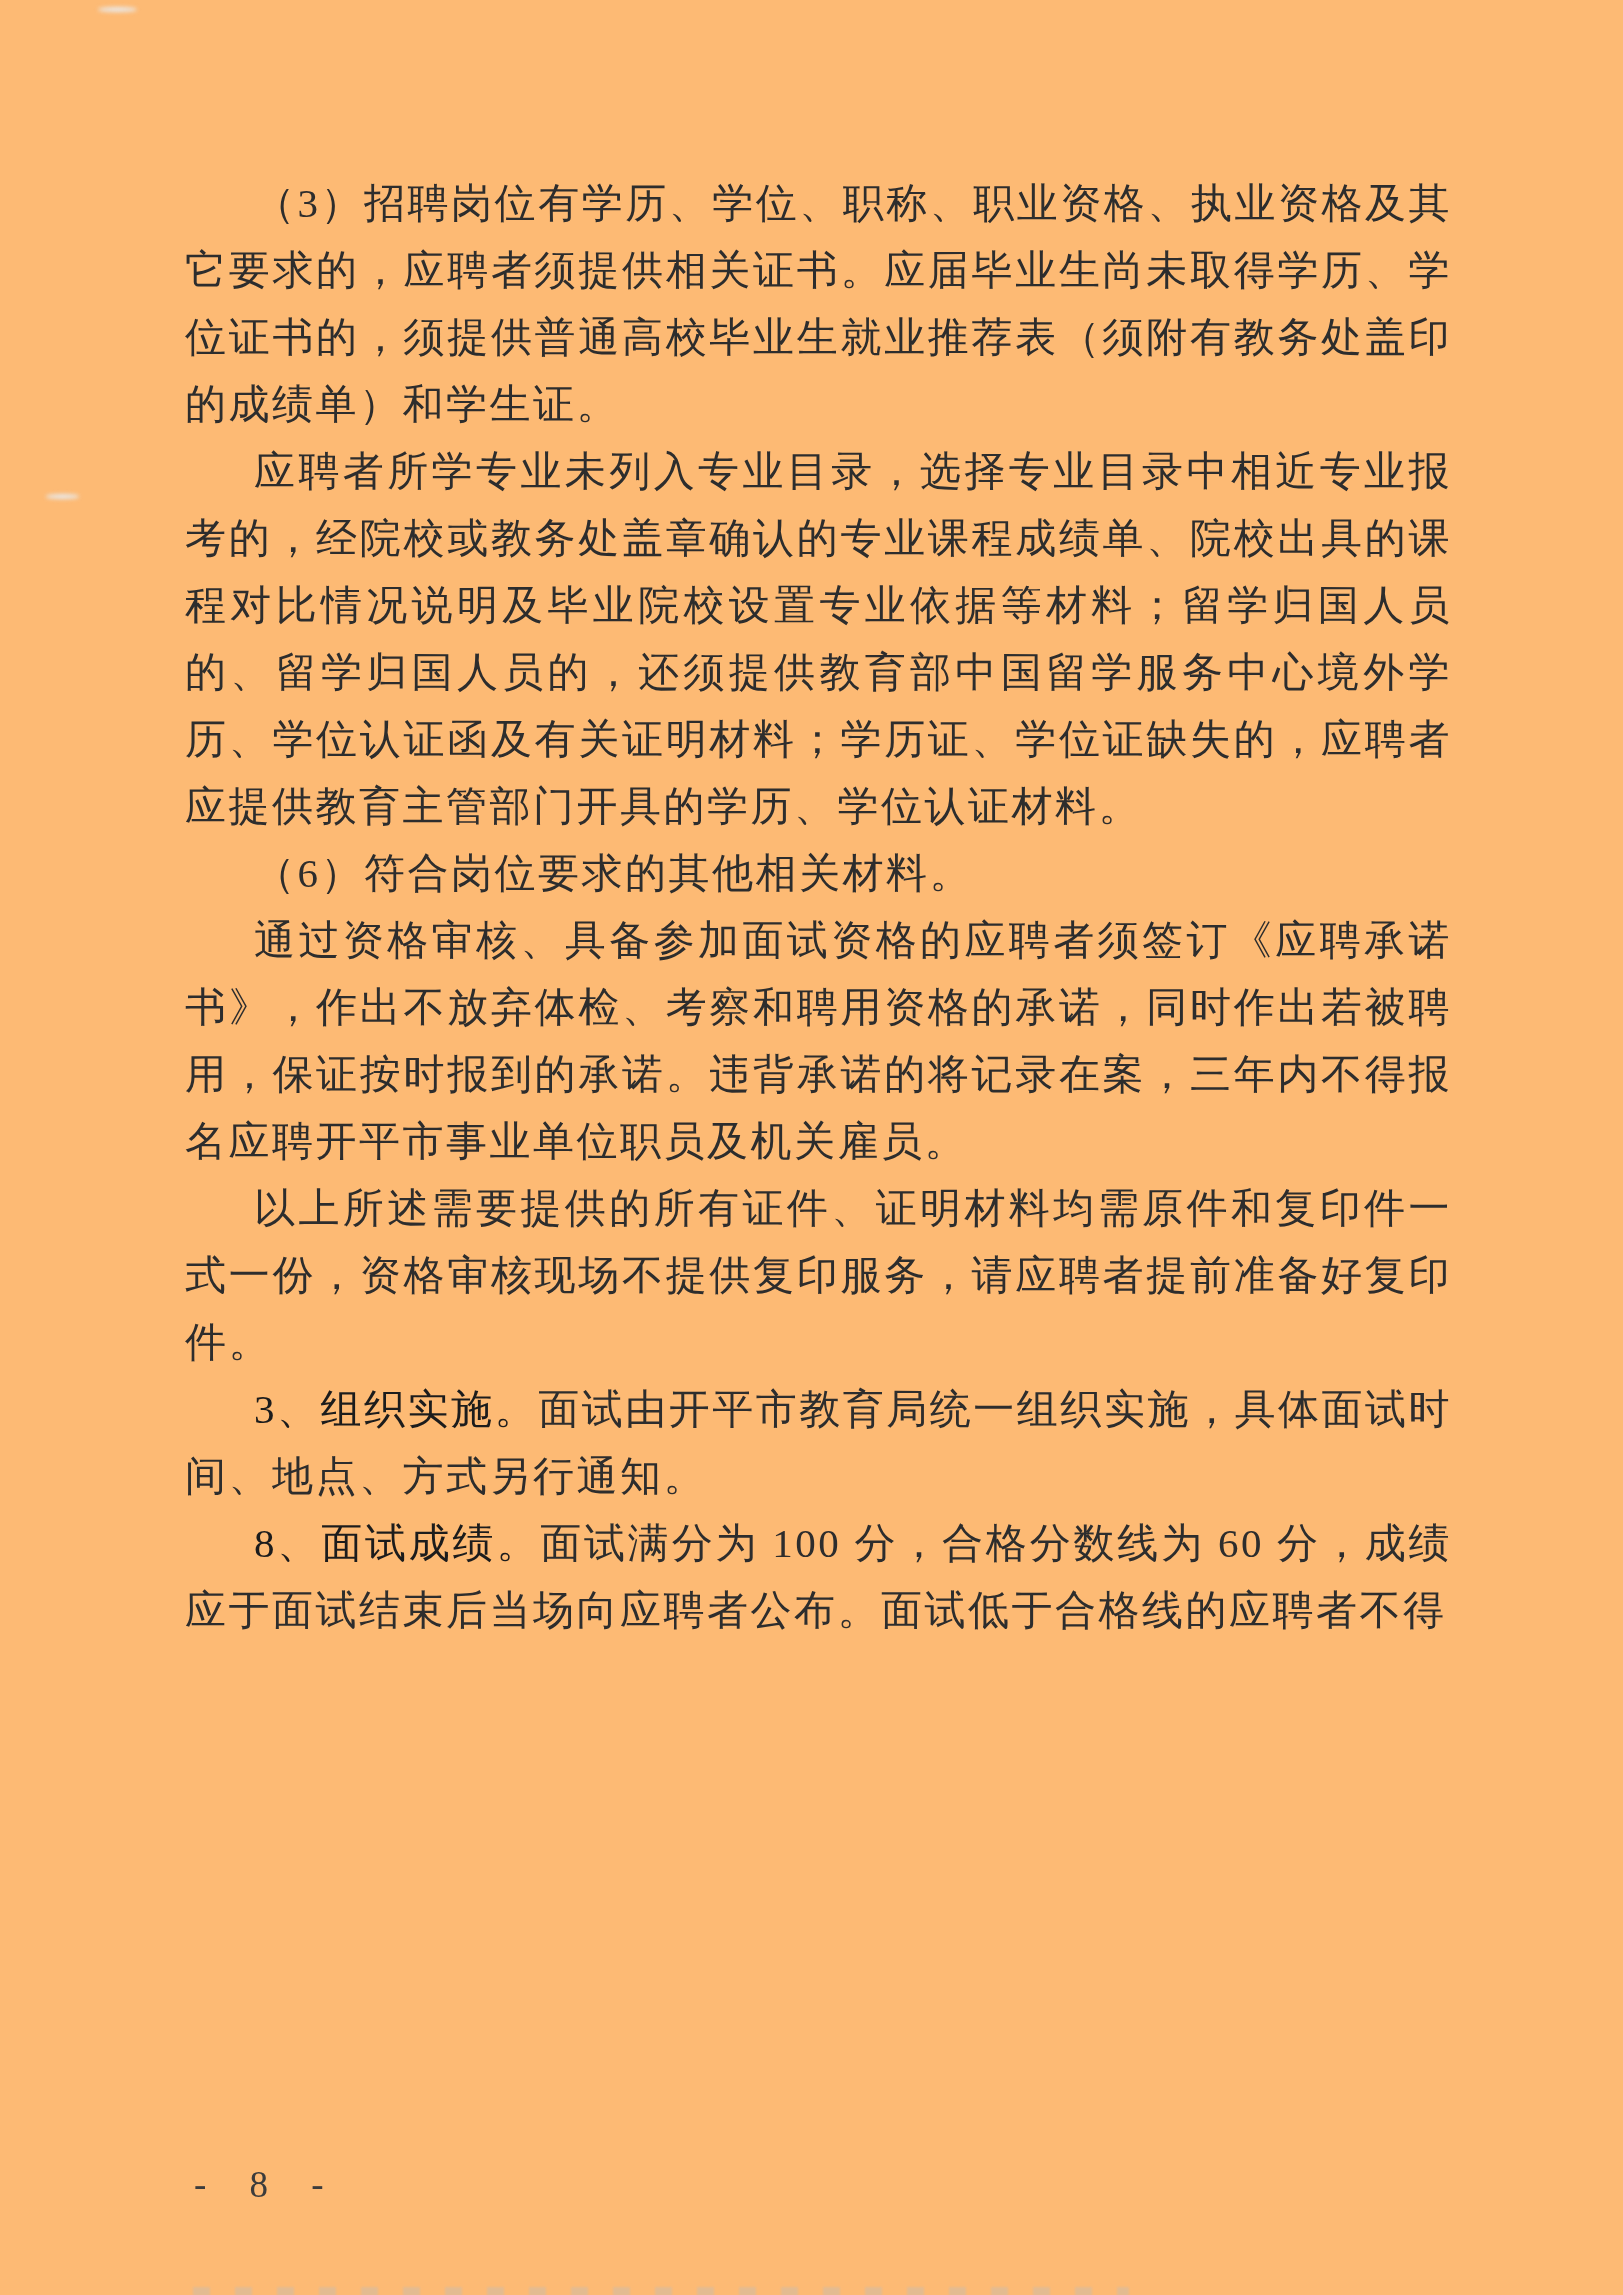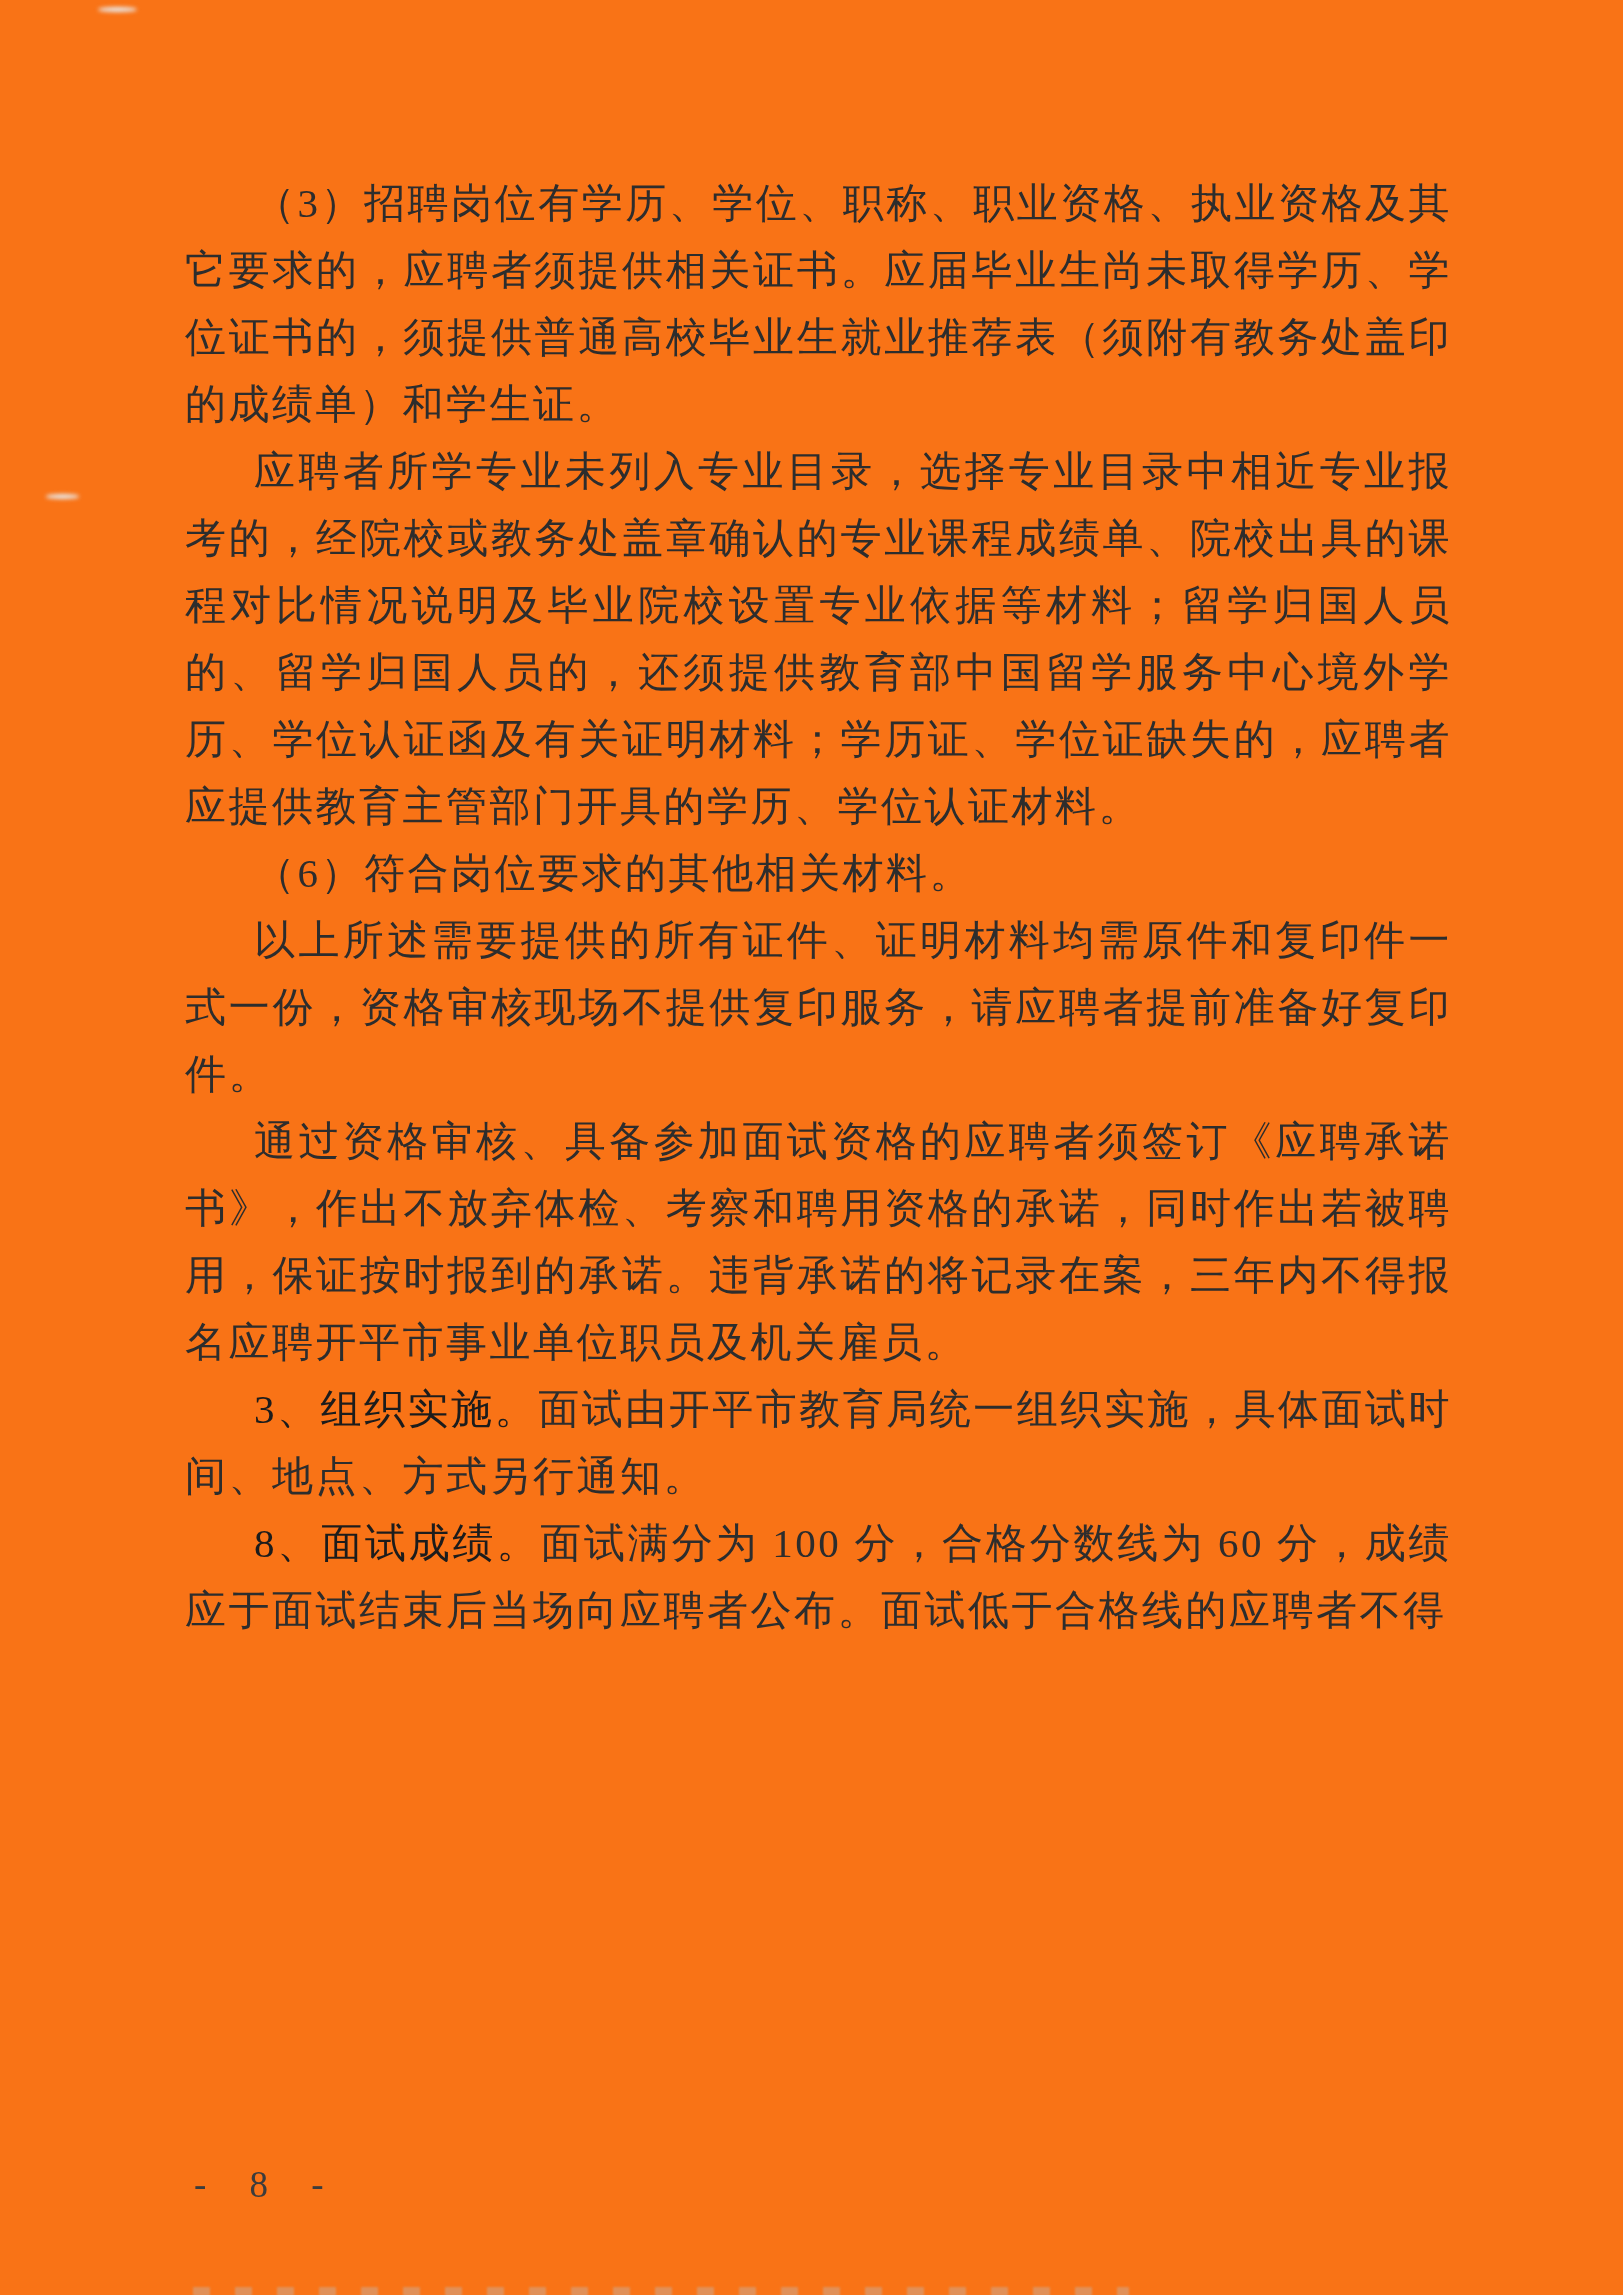--- a/index.html
+++ b/index.html
@@ -4,21 +4,21 @@
 <style>
   html, body {
     margin: 0;
     padding: 0;
     background: #ffffff;
   }
   .page {
     position: relative;
     width: 1623px;
     height: 2295px;
-    background: #f97316;
+    background: #fdba74;
     overflow: hidden;
     font-family: "Liberation Serif", "DejaVu Serif", serif;
     color: #2d2d2d;
   }
   .textblock {
     position: absolute;
     left: 185px;
     top: 170px;
     width: 1267px;
     font-size: 41px;
@@ -72,22 +72,22 @@
 
 <div class="page">
 
   <div class="smudge smudge-1"></div>
   <div class="smudge smudge-2"></div>
 
   <main class="textblock">
     <p class="para">（3）招聘岗位有学历、学位、职称、职业资格、执业资格及其它要求的，应聘者须提供相关证书。应届毕业生尚未取得学历、学位证书的，须提供普通高校毕业生就业推荐表（须附有教务处盖印的成绩单）和学生证。</p>
     <p class="para">应聘者所学专业未列入专业目录，选择专业目录中相近专业报考的，经院校或教务处盖章确认的专业课程成绩单、院校出具的课程对比情况说明及毕业院校设置专业依据等材料；留学归国人员的、留学归国人员的，还须提供教育部中国留学服务中心境外学历、学位认证函及有关证明材料；学历证、学位证缺失的，应聘者应提供教育主管部门开具的学历、学位认证材料。</p>
     <p class="para">（6）符合岗位要求的其他相关材料。</p>
+    <p class="para">通过资格审核、具备参加面试资格的应聘者须签订《应聘承诺书》，作出不放弃体检、考察和聘用资格的承诺，同时作出若被聘用，保证按时报到的承诺。违背承诺的将记录在案，三年内不得报名应聘开平市事业单位职员及机关雇员。</p>
     <p class="para">以上所述需要提供的所有证件、证明材料均需原件和复印件一式一份，资格审核现场不提供复印服务，请应聘者提前准备好复印件。</p>
-    <p class="para">通过资格审核、具备参加面试资格的应聘者须签订《应聘承诺书》，作出不放弃体检、考察和聘用资格的承诺，同时作出若被聘用，保证按时报到的承诺。违背承诺的将记录在案，三年内不得报名应聘开平市事业单位职员及机关雇员。</p>
     <p class="para">
       <span class="lead">3、组织实施。</span><span>面试由开平市教育局统一组织实施，具体面试时间、地点、方式另行通知。</span>
     </p>
     <p class="para">
       <span class="lead">8、面试成绩。</span><span>面试满分为 100 分，合格分数线为 60 分，成绩应于面试结束后当场向应聘者公布。面试低于合格线的应聘者不得</span>
     </p>
   </main>
 
   <div class="page-number">- 8 -</div>
 

